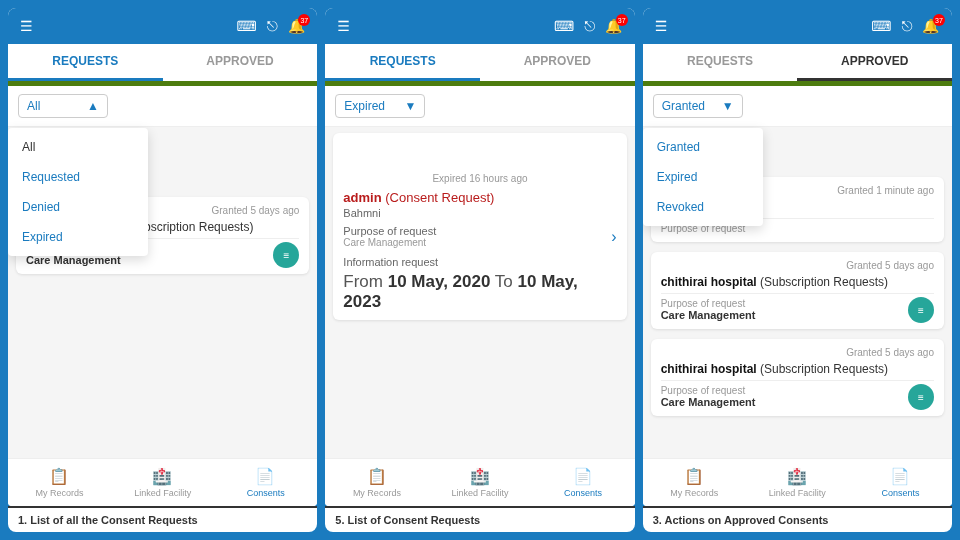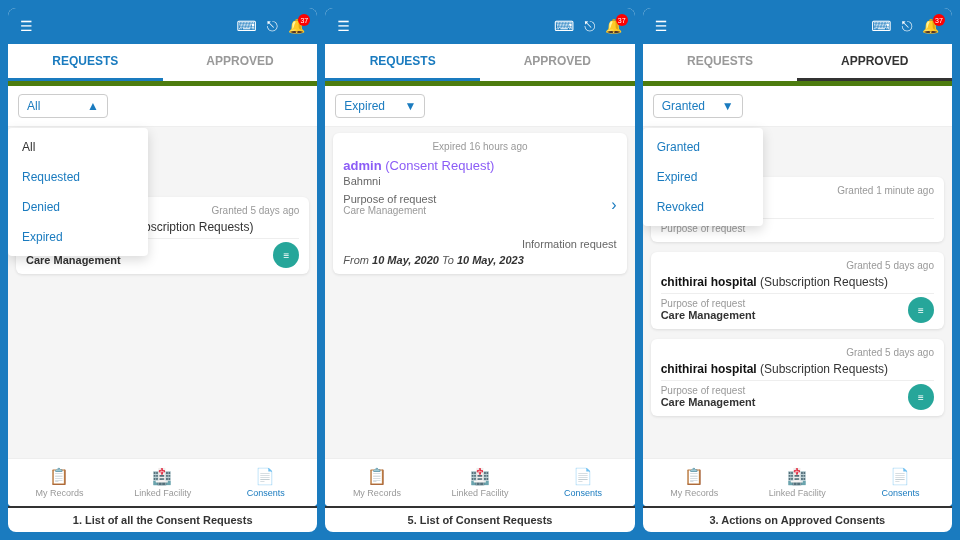--- a/index.html
+++ b/index.html
@@ -208,68 +208,68 @@
     .nav-item.active {
       color: #1a7bbf;
     }
     .nav-icon {
       font-size: 16px;
       margin-bottom: 2px;
     }
     .caption-bar {
       background: white;
       padding: 6px 10px;
-      text-align: center;
+      text-align: left;
       font-size: 11px;
       font-weight: bold;
       color: #333;
       border-top: 2px solid #333;
       flex-shrink: 0;
     }
     .info-card {
       background: white;
       margin: 6px 8px;
       border-radius: 6px;
       padding: 8px 10px;
       box-shadow: 0 1px 3px rgba(0,0,0,0.1);
       font-size: 11px;
     }
     .info-card-timestamp {
       text-align: center;
       font-size: 10px;
       color: #999;
       margin-bottom: 6px;
+      margin-top: 32px;
     }
     .info-card-header {
       font-size: 13px;
-      color: #8b5cf6;
+      color: #b91c1c;
       margin-bottom: 2px;
     }
     .info-card-header strong {
       font-weight: bold;
     }
     .info-card-subname {
       font-size: 11px;
       color: #666;
       margin-bottom: 6px;
     }
     .info-card-section-label {
       font-size: 11px;
       color: #666;
       margin-top: 4px;
     }
     .info-card-sub {
       font-size: 10px;
       color: #999;
     }
     .info-card-dates {
-      font-size: 11px;
+      font-size: 17px;
       color: #555;
       margin-top: 4px;
-      font-style: italic;
     }
     .info-card-dates strong {
       font-weight: bold;
       color: #333;
     }
     .chevron-right {
       float: right;
       color: #1a7bbf;
       font-size: 16px;
       margin-top: -20px;
@@ -371,21 +371,21 @@
 
         <div class="info-card">
           <div class="info-card-timestamp">Expired 16 hours ago</div>
           <div class="info-card-header">
             <strong>admin</strong> (Consent Request)
           </div>
           <div class="info-card-subname">Bahmni</div>
           <div class="info-card-section-label">Purpose of request</div>
           <div class="info-card-sub">Care Management</div>
           <span class="chevron-right">›</span>
-          <div class="info-card-section-label" style="margin-top:22px;text-align:right;">Information request</div>
+          <div class="info-card-section-label" style="margin-top:8px;">Information request</div>
           <div class="info-card-dates">
             From <strong>10 May, 2020</strong> To <strong>10 May, 2023</strong>
           </div>
         </div>
       </div>
       <div class="bottom-nav">
         <div class="nav-item">
           <span class="nav-icon">📋</span>
           <span>My Records</span>
         </div>

